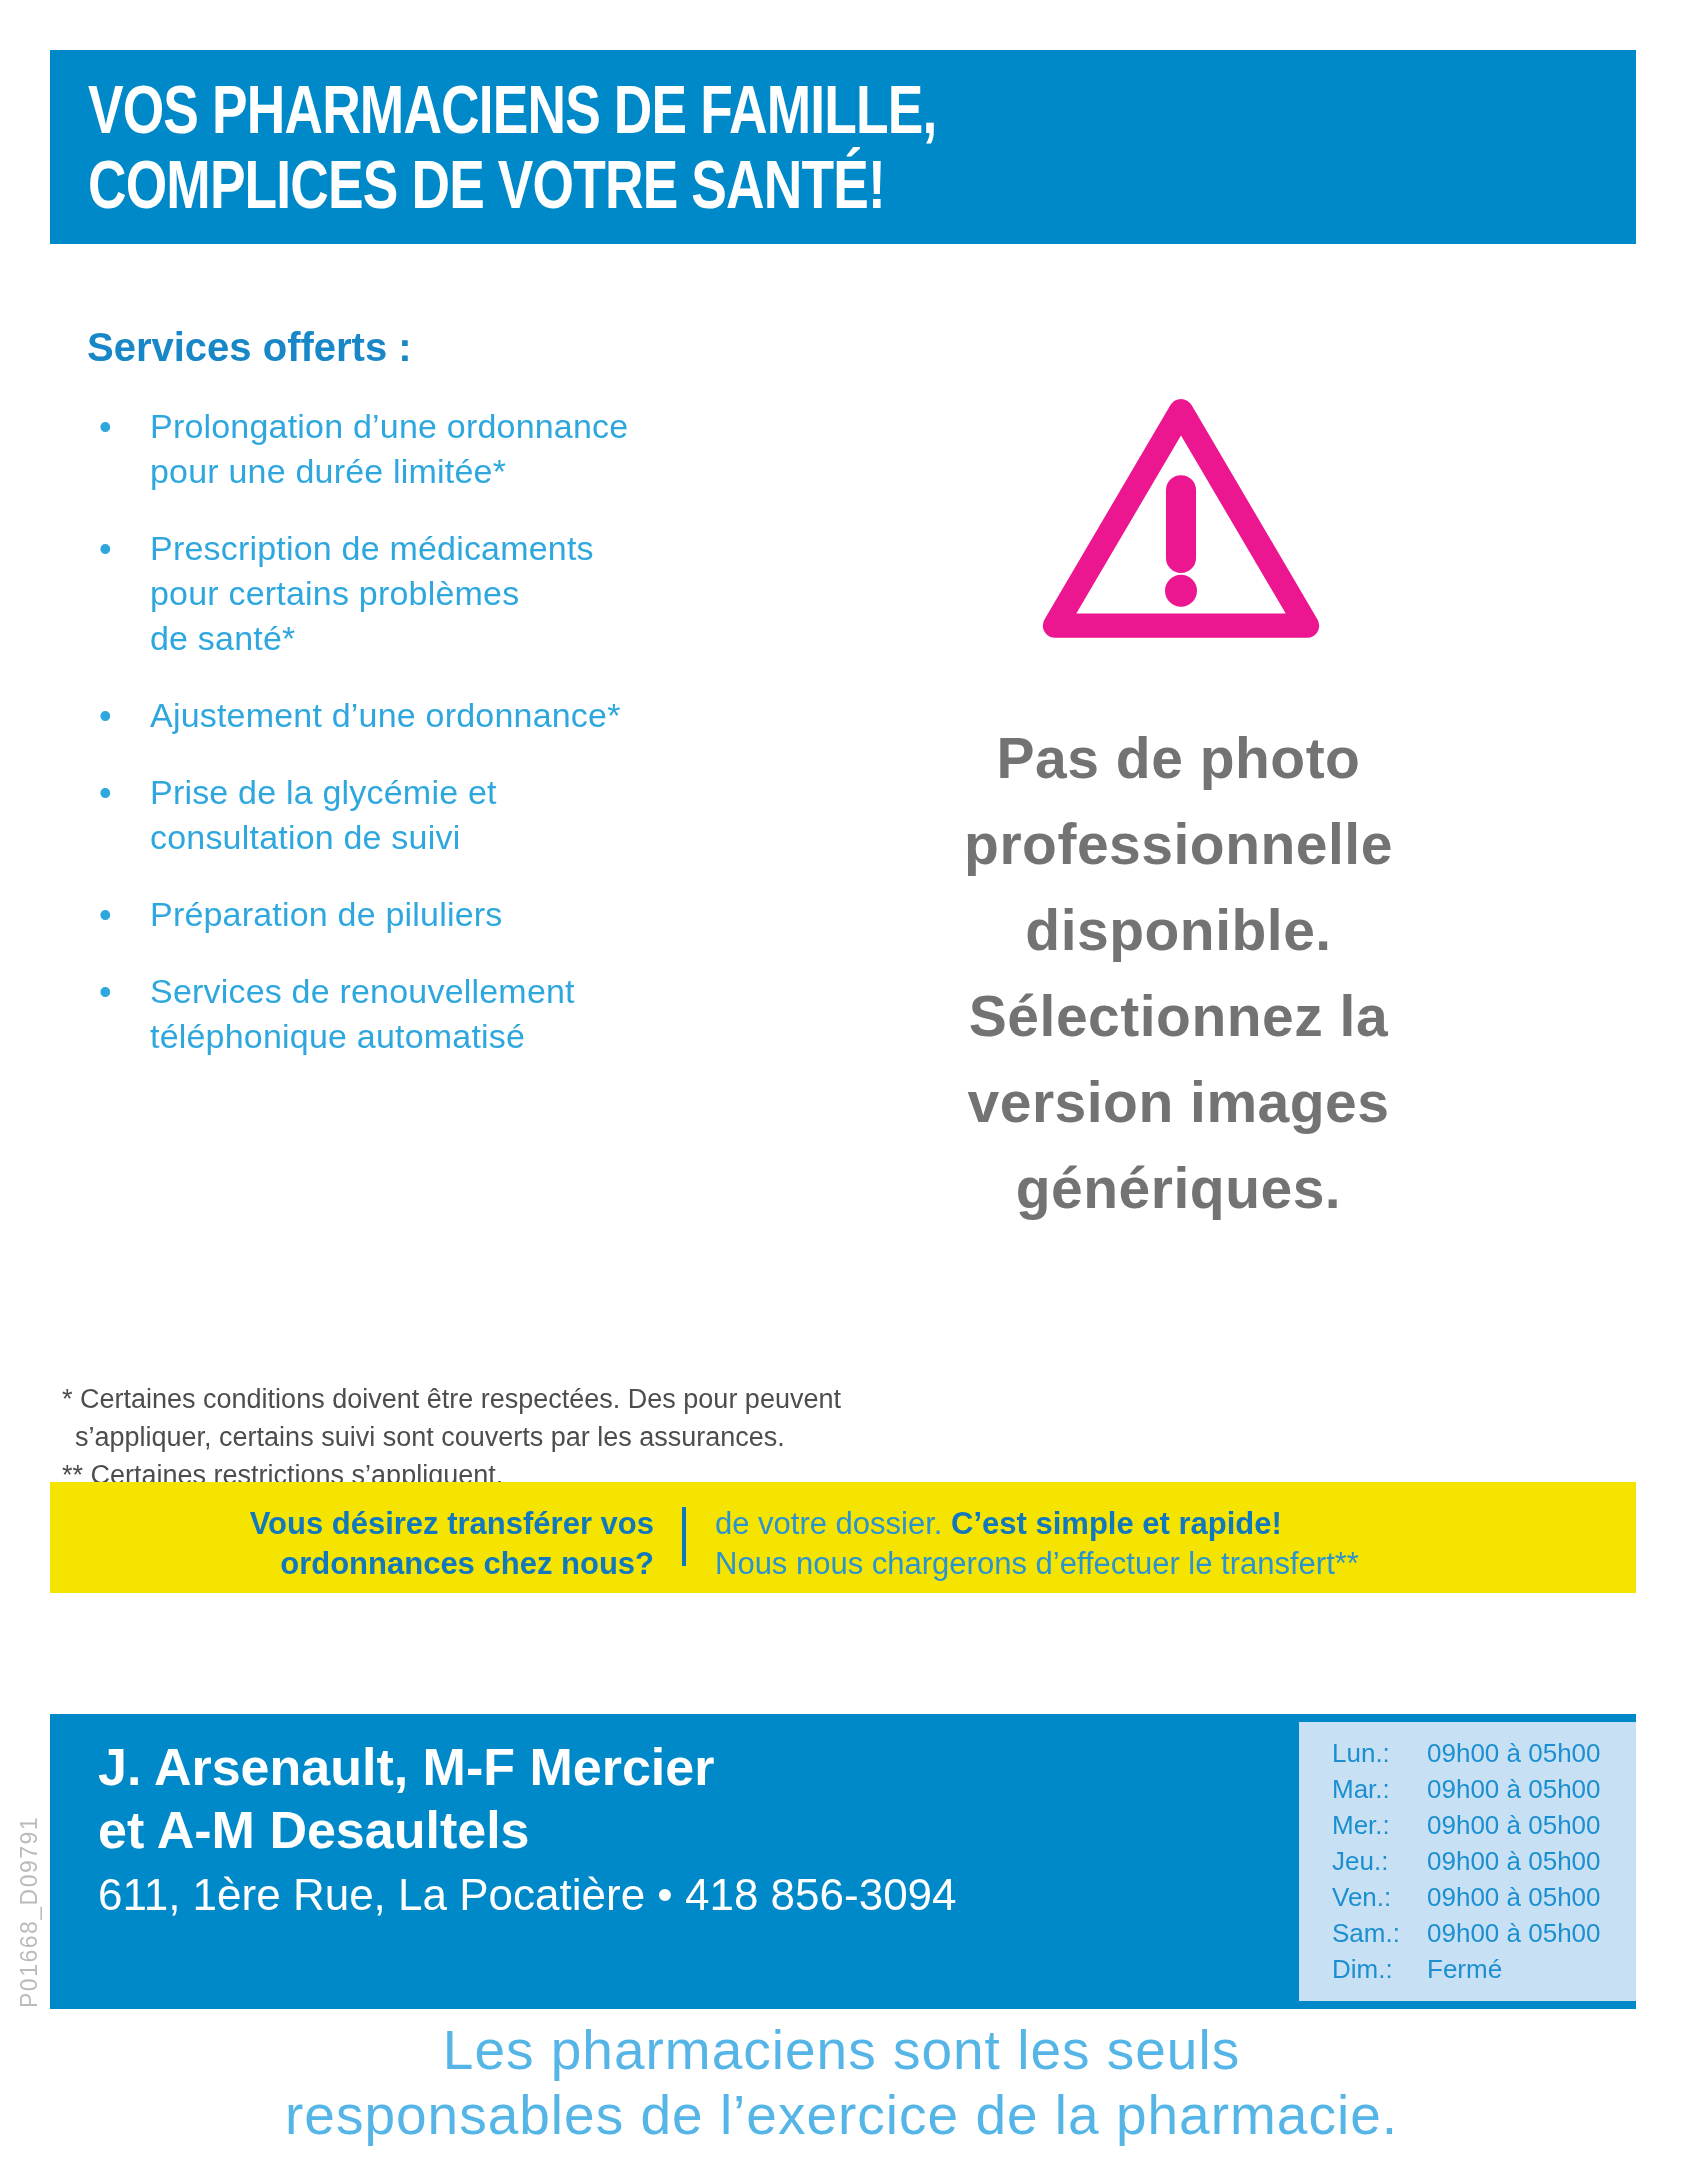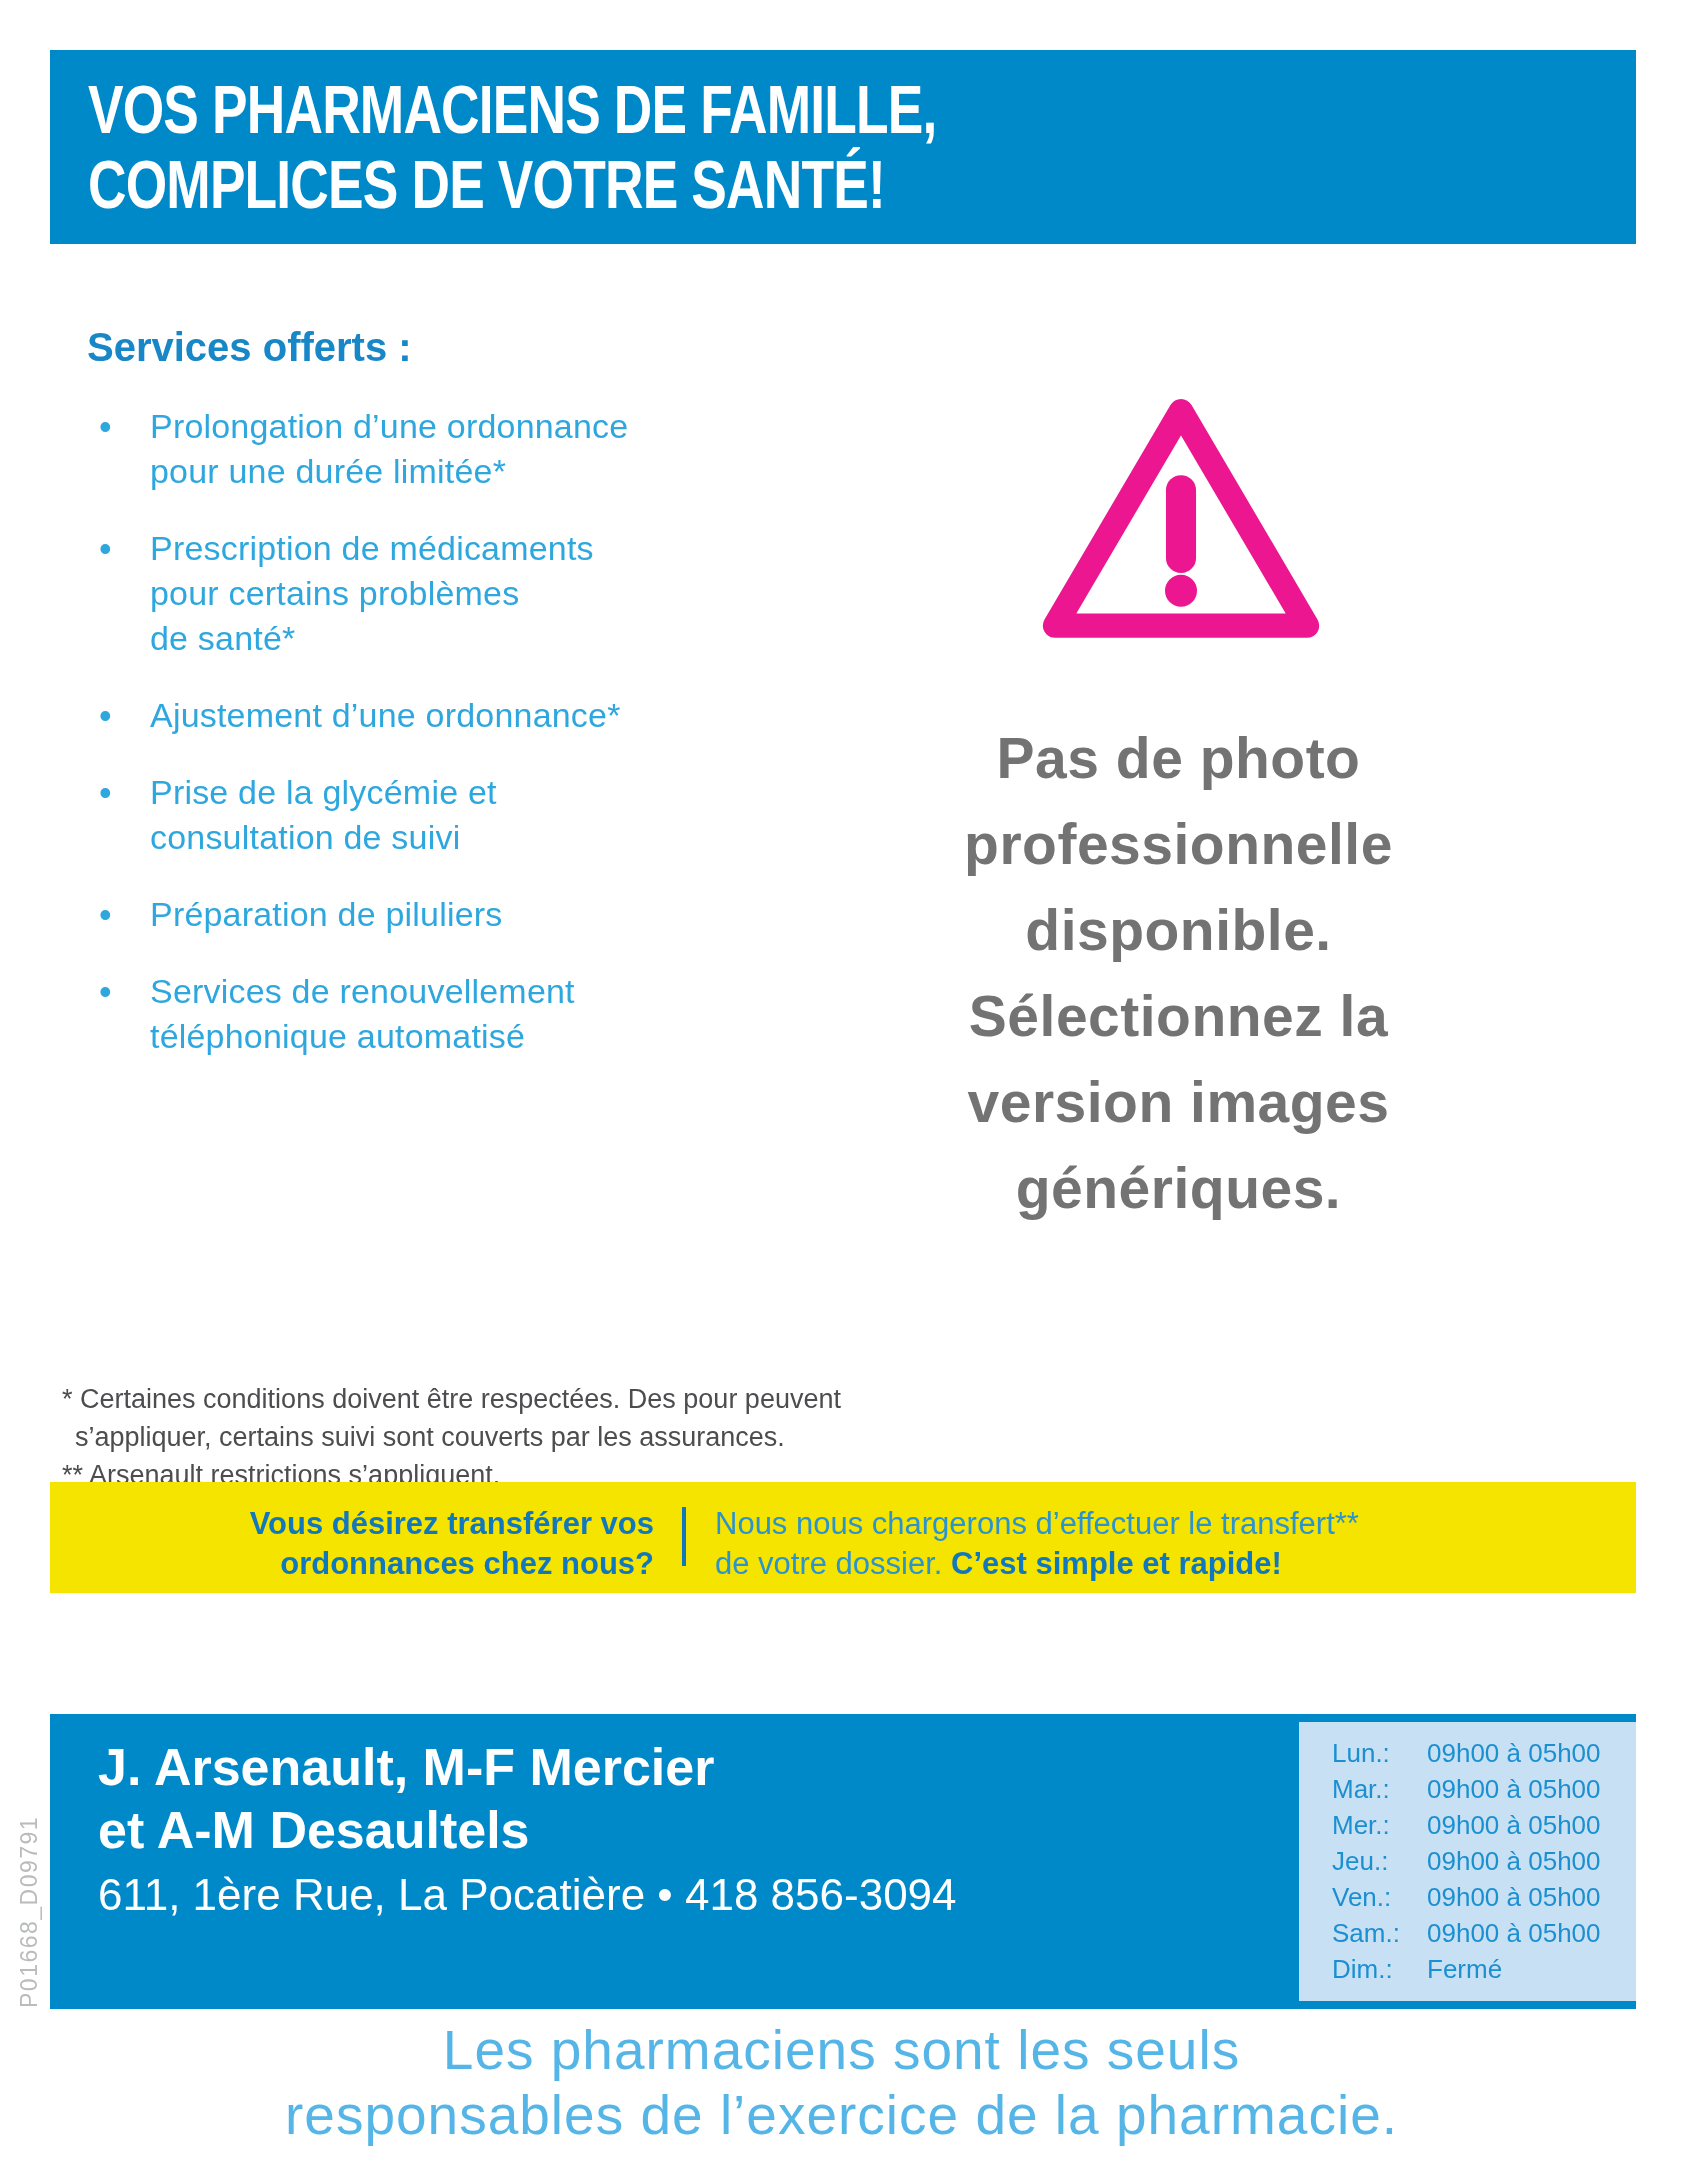--- a/index.html
+++ b/index.html
@@ -132,32 +132,32 @@
       <div>professionnelle</div>
       <div>disponible.</div>
       <div>Sélectionnez la</div>
       <div>version images</div>
       <div>génériques.</div>
     </div>
 
   <div class="footnotes">
       <div>* Certaines conditions doivent être respectées. Des pour peuvent</div>
       <div class="indent">s’appliquer, certains suivi sont couverts par les assurances.</div>
-      <div>** Arsenault restrictions s’appliquent.</div>
+      <div>** Certaines restrictions s’appliquent.</div>
     </div>
 
   <div class="banner">
     <div class="banner-left">
       <div>Vous désirez transférer vos</div>
       <div>ordonnances chez nous?</div>
     </div>
     <div class="banner-divider"></div>
     <div class="banner-right">
+      <div><span>de votre dossier. </span><span class="b">C’est simple et rapide!</span></div>
       <div>Nous nous chargerons d’effectuer le transfert**</div>
-      <div><span>de votre dossier. </span><span class="b">C’est simple et rapide!</span></div>
     </div>
   </div>
 
 
   <div class="frow2">
     <div class="names">
       <div>J. Arsenault, M-F Mercier</div>
       <div>et A-M Desaultels</div>
     </div>
     <div class="address">611, 1ère Rue, La Pocatière • 418 856-3094</div>

